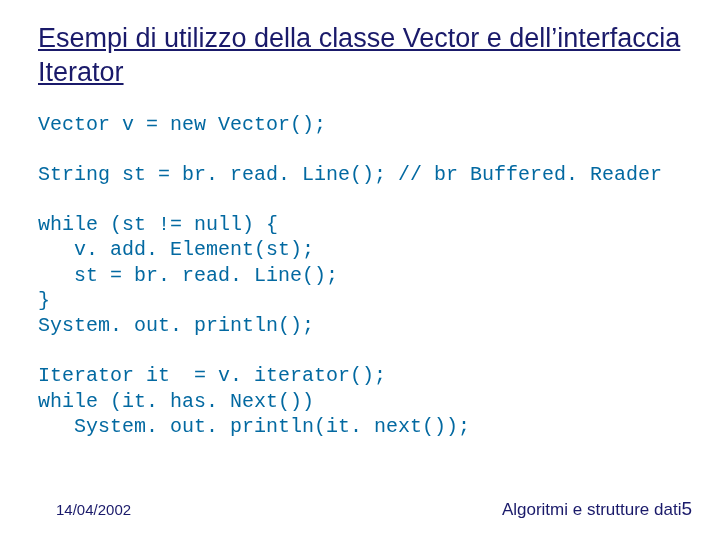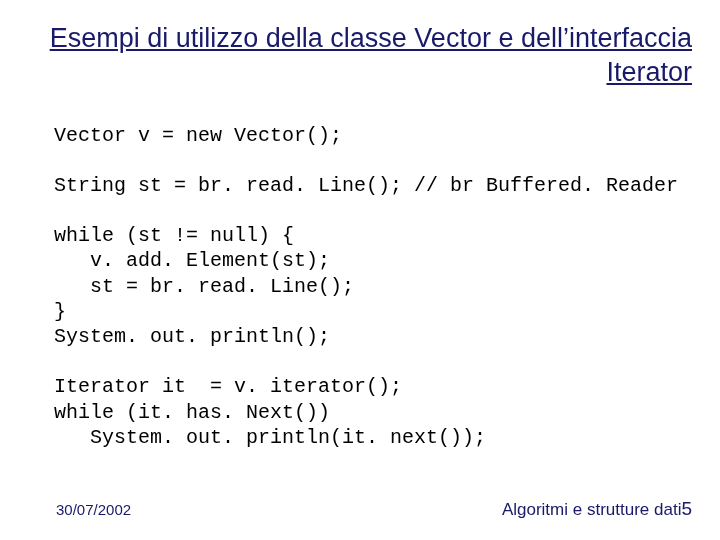--- a/index.html
+++ b/index.html
@@ -16,31 +16,30 @@
     box-sizing: border-box;
     width: 720px;
     height: 540px;
     padding: 22px 28px 18px 38px;
     position: relative;
   }
   .title {
     font-size: 27px;
     line-height: 1.25;
     text-decoration: underline;
-    margin: 0 0 33px 0;
+    margin: 0 0 22px 0;
     font-weight: normal;
-    text-align: right;
   }
   .code {
     font-family: "Courier New", Courier, monospace;
     font-size: 20px;
     line-height: 1.26;
     white-space: pre;
-    color: #000000;
-    margin: 16px;
+    color: #0369a1;
+    margin: 0;
   }
   .footer {
     position: absolute;
     left: 0;
     right: 0;
     bottom: 20px;
     padding: 0 28px 0 56px;
     display: flex;
     align-items: baseline;
     font-family: "Comic Sans MS", cursive, sans-serif;
@@ -73,18 +72,18 @@
    v. add. Element(st);
    st = br. read. Line();
 }
 System. out. println();
 
 Iterator it  = v. iterator();
 while (it. has. Next())
    System. out. println(it. next());</pre>
 
   <div class="footer">
-    <span class="date">30/07/2002</span>
+    <span class="date">14/04/2002</span>
     <span class="spacer"></span>
     <span class="caption">Algoritmi e strutture dati</span>
     <span class="page">5</span>
   </div>
 </div>
 
 </body></html>

